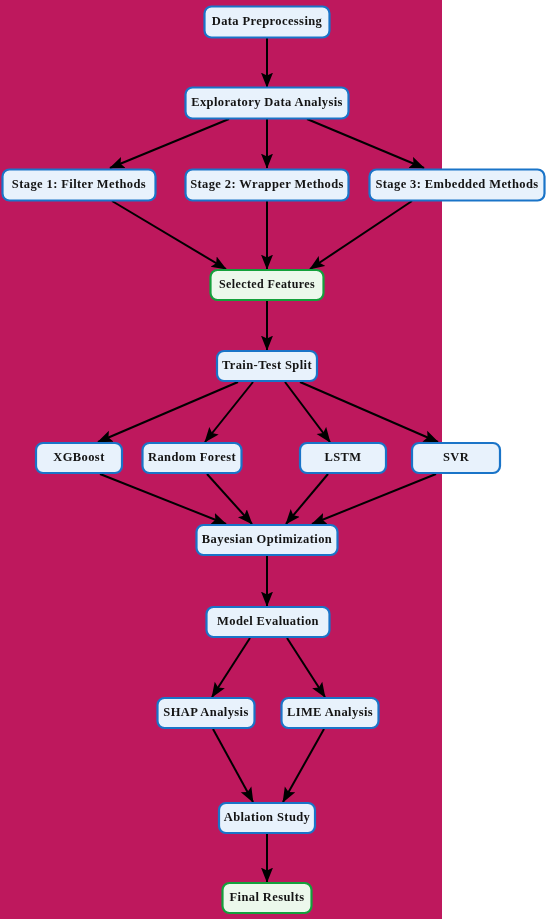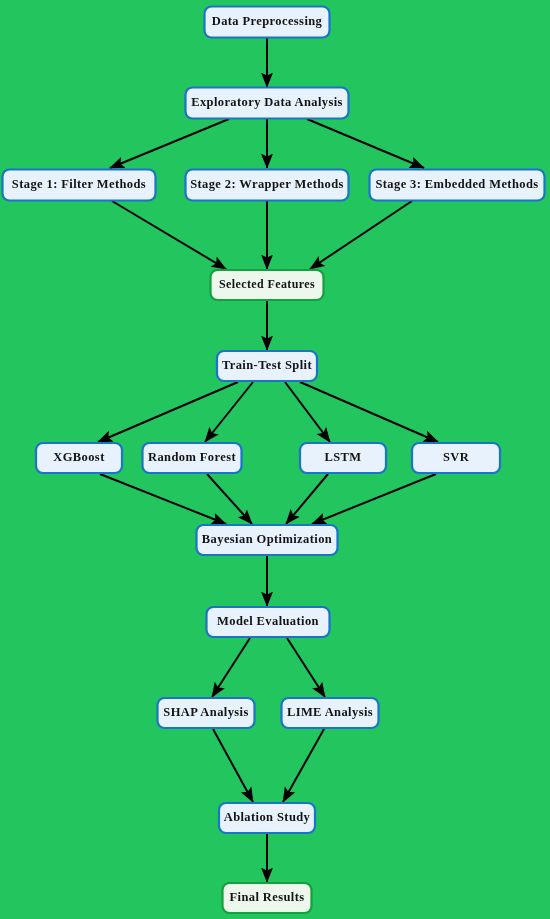--- a/index.html
+++ b/index.html
@@ -8,23 +8,23 @@
     background: #ffffff;
   }
   body {
     width: 550px;
     height: 919px;
     font-family: "Liberation Serif", "DejaVu Serif", serif;
     overflow: hidden;
   }
   #flow-root {
     position: relative;
-    width: 550px;
+    width: 442px;
     height: 919px;
-    background: #22c55e;
+    background: #be185d;
   }
   svg.flow-canvas {
     position: absolute;
     top: 0;
     left: 0;
     width: 550px;
     height: 919px;
   }
   .node-label {
     font-family: "Liberation Serif", "DejaVu Serif", serif;

